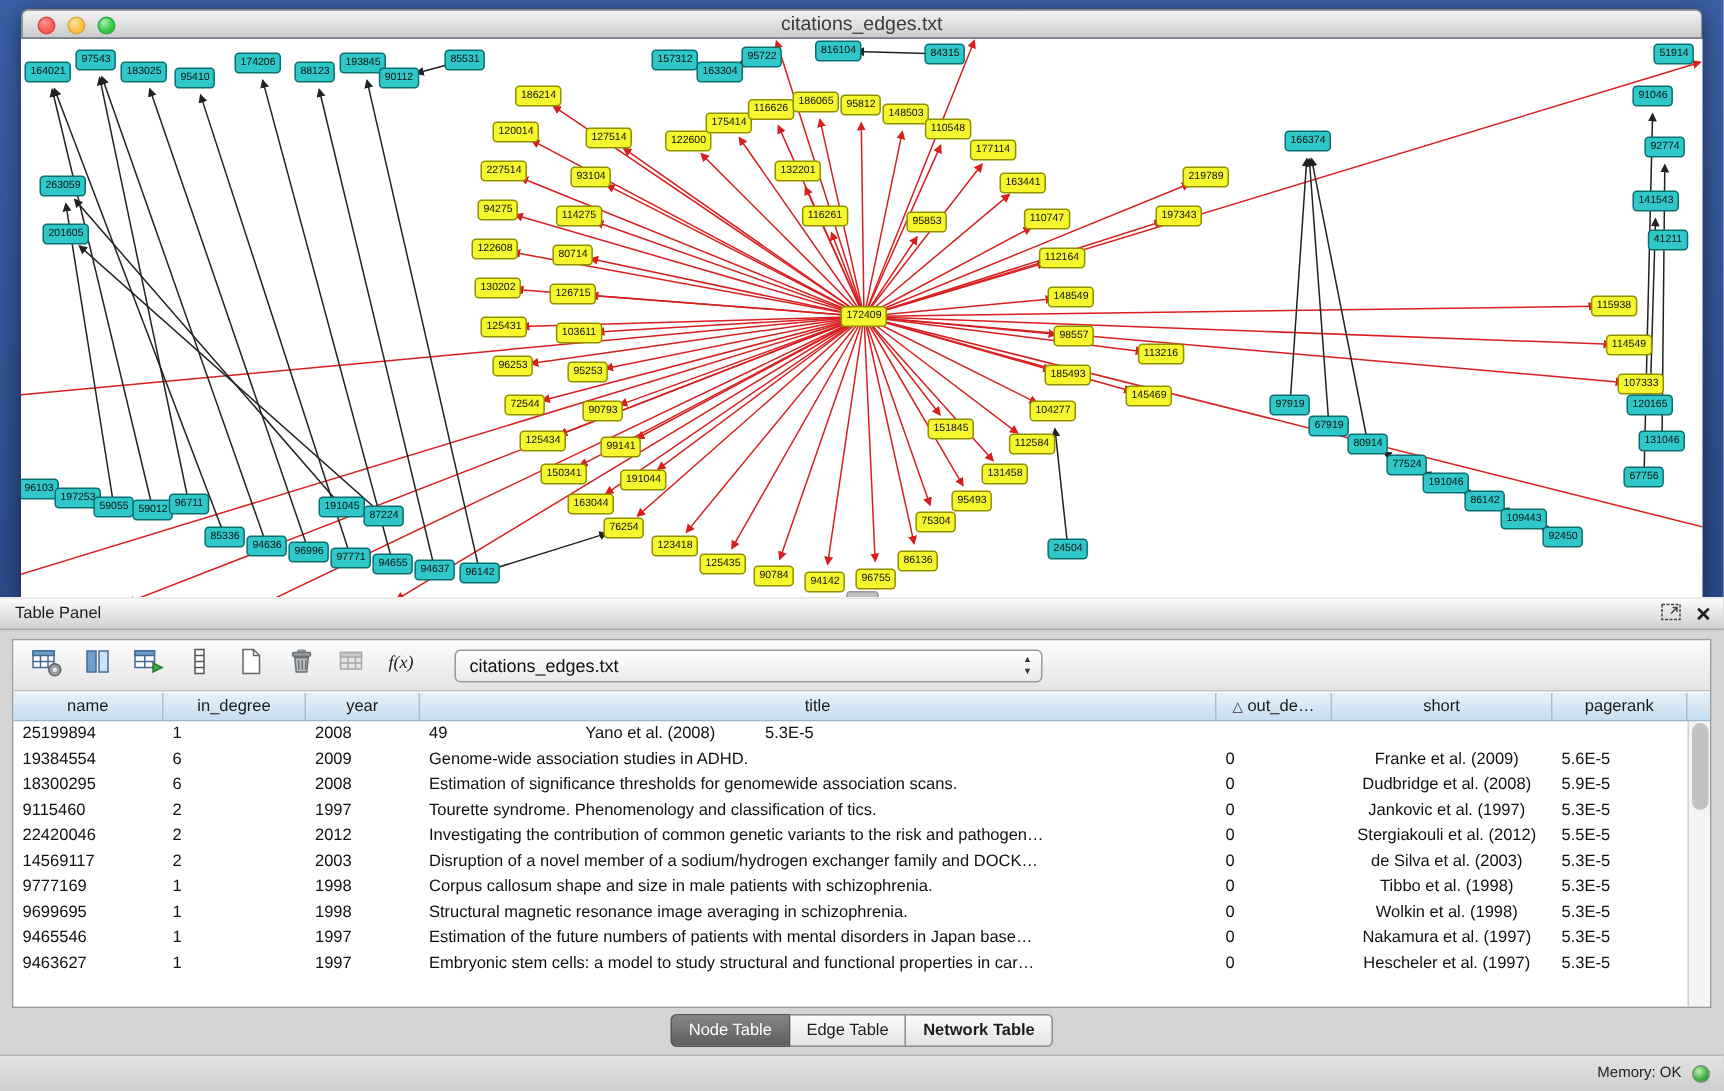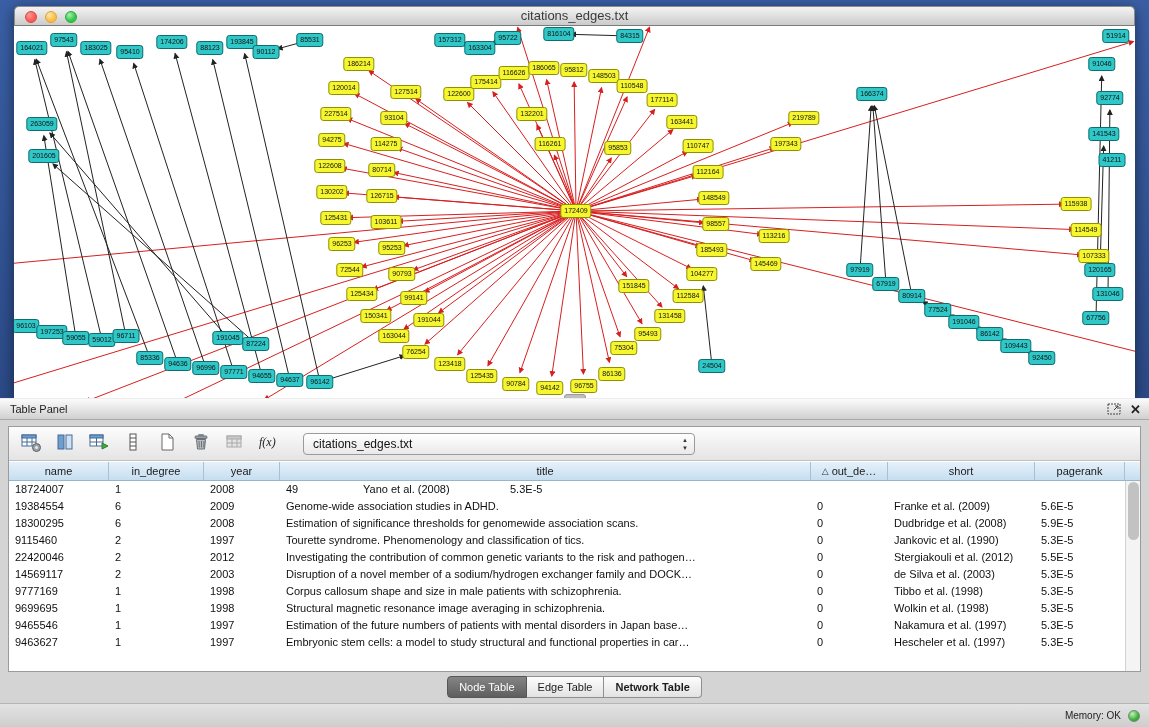--- a/index.html
+++ b/index.html
@@ -63,21 +63,21 @@
                  border-bottom:1px solid #9ab4c8; }
   .hcell { display:flex; align-items:center; justify-content:center; gap:3px;
            border-right:1px solid #a9bfd2; font-size:11px; color:#1a1a1a; overflow:hidden; }
   .hstub { width:15px; }
   .sort { font-size:9px; color:#333; }
   .grid-body { position:absolute; top:19px; left:0; right:15px; bottom:0; background:#fff; }
   .trow { display:flex; height:17px; }
   .tcell { font-size:11px; line-height:17px; color:#101010; padding-left:6px;
            white-space:nowrap; overflow:hidden; }
   .c0{width:100px;} .c1{width:95px;} .c2{width:76px;} .c3{flex:1;}
-  .c4{width:77px;} .c5{width:147px;} .c6{width:90px;}
+  .c4{width:77px;} .c5{width:147px;text-align:center;} .c6{width:90px;}
   .vscroll { position:absolute; top:19px; right:0; bottom:0; width:15px;
              background:#f4f4f4; border-left:1px solid #d2d2d2; }
   .vthumb { position:absolute; top:1px; left:2px; width:11px; height:58px;
             border-radius:6px; background:#c2c2c2; }
 
   .tabs-row { position:absolute; left:0; top:278px; width:100%; height:22px;
               display:flex; justify-content:center; }
   .tab { font-size:11px; line-height:14px; padding:3px 11px;
          background:linear-gradient(#fdfdfd,#e2e2e2); border:1px solid #8f8f8f;
          border-left:none; color:#1c1c1c; }
@@ -441,21 +441,21 @@
           <div class="hcell c5">
             <span>short</span>
           </div>
           <div class="hcell c6">
             <span>pagerank</span>
           </div>
           <div class="hstub"></div>
         </div>
       <div class="grid-body" id="grid-body">
           <div class="trow">
-            <div class="tcell c0">18724007</div>
+            <div class="tcell c0">25199894</div>
             <div class="tcell c1">1</div>
             <div class="tcell c2">2008</div>
             <div class="tcell c4">49</div>
             <div class="tcell c5">Yano et al. (2008)</div>
             <div class="tcell c6">5.3E-5</div>
           </div>
           <div class="trow">
             <div class="tcell c0">19384554</div>
             <div class="tcell c1">6</div>
             <div class="tcell c2">2009</div>
@@ -472,21 +472,21 @@
             <div class="tcell c4">0</div>
             <div class="tcell c5">Dudbridge et al. (2008)</div>
             <div class="tcell c6">5.9E-5</div>
           </div>
           <div class="trow">
             <div class="tcell c0">9115460</div>
             <div class="tcell c1">2</div>
             <div class="tcell c2">1997</div>
             <div class="tcell c3">Tourette syndrome. Phenomenology and classification of tics.</div>
             <div class="tcell c4">0</div>
-            <div class="tcell c5">Jankovic et al. (1990)</div>
+            <div class="tcell c5">Jankovic et al. (1997)</div>
             <div class="tcell c6">5.3E-5</div>
           </div>
           <div class="trow">
             <div class="tcell c0">22420046</div>
             <div class="tcell c1">2</div>
             <div class="tcell c2">2012</div>
             <div class="tcell c3">Investigating the contribution of common genetic variants to the risk and pathogen…</div>
             <div class="tcell c4">0</div>
             <div class="tcell c5">Stergiakouli et al. (2012)</div>
             <div class="tcell c6">5.5E-5</div>

